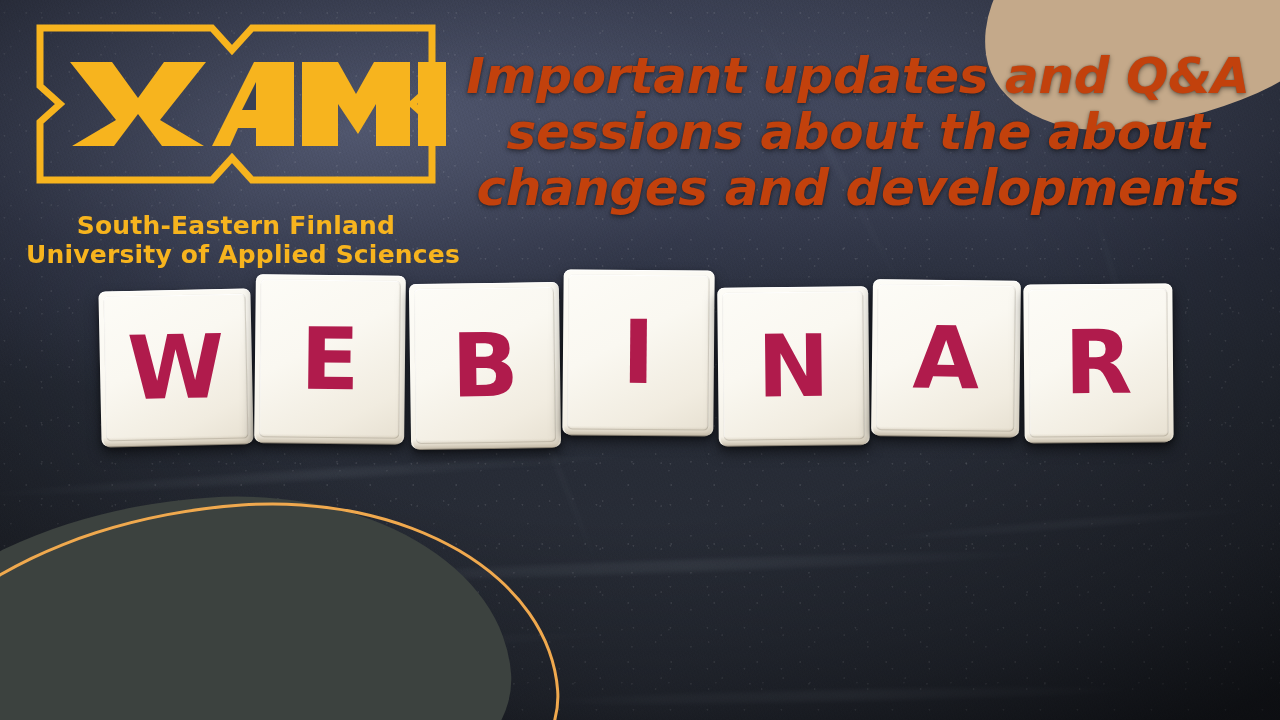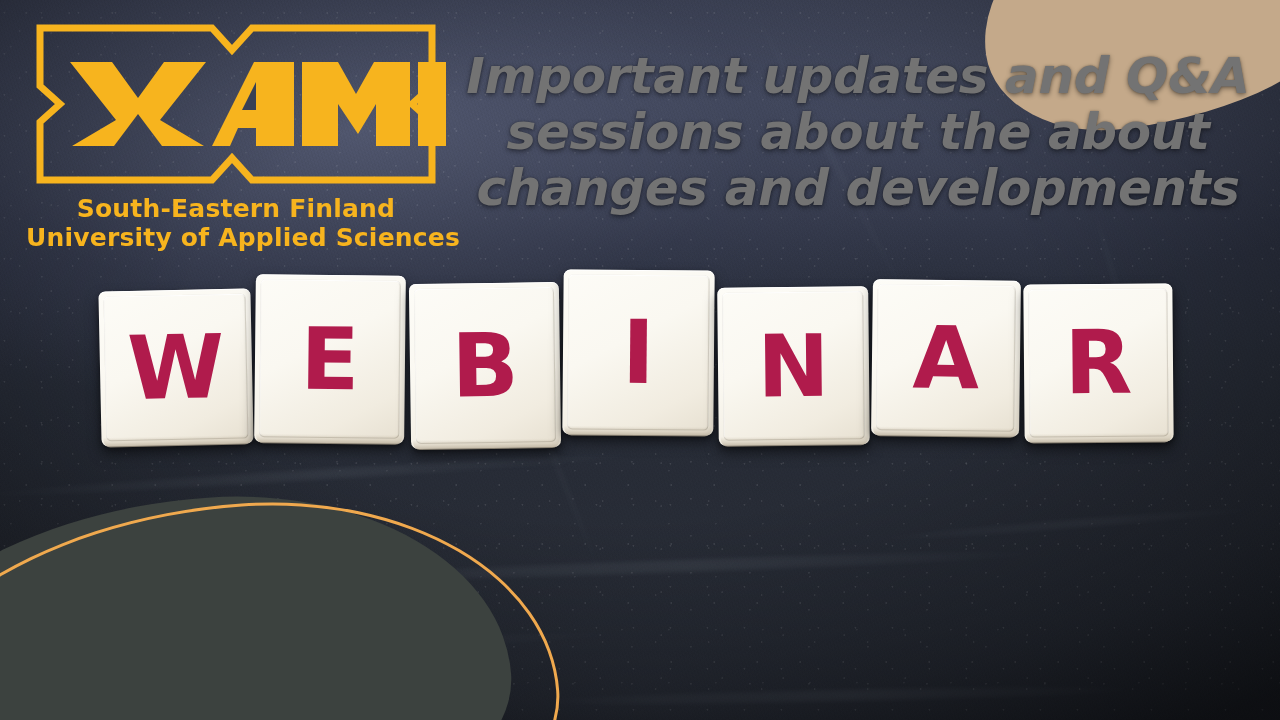--- a/index.html
+++ b/index.html
@@ -94,39 +94,39 @@
   
   .logo-block {
     position:absolute;
     left:26px; top:16px;
     width:420px;
   }
   .logo-mark { position:relative; width:420px; height:176px; }
   .logo-mark svg { display:block; width:100%; height:100%; }
 
   .logo-subtitle {
-    margin-top:3px;
+    margin-top:20px;
     text-align:center;
     color:#f7b41e;
     font-family:"DejaVu Sans", sans-serif;
     font-weight:bold;
     font-size:25px;
     line-height:1.14;
     letter-spacing:0.2px;
     width:420px;
   }
   .logo-subtitle span { display:block; white-space:nowrap; }
 
   
   .headline {
     position:absolute;
     left:452px; top:48px;
     width:812px;
     text-align:center;
-    color:#737373;
+    color:#c2410c;
     font-family:"DejaVu Sans", sans-serif;
     font-weight:bold;
     font-style:italic;
     font-size:50px;
     line-height:1.12;
     letter-spacing:-0.4px;
     text-shadow:0 2px 5px rgba(0,0,0,0.42), 0 0 2px rgba(0,0,0,0.28);
   }
   .headline span { display:block; white-space:nowrap; }
 

